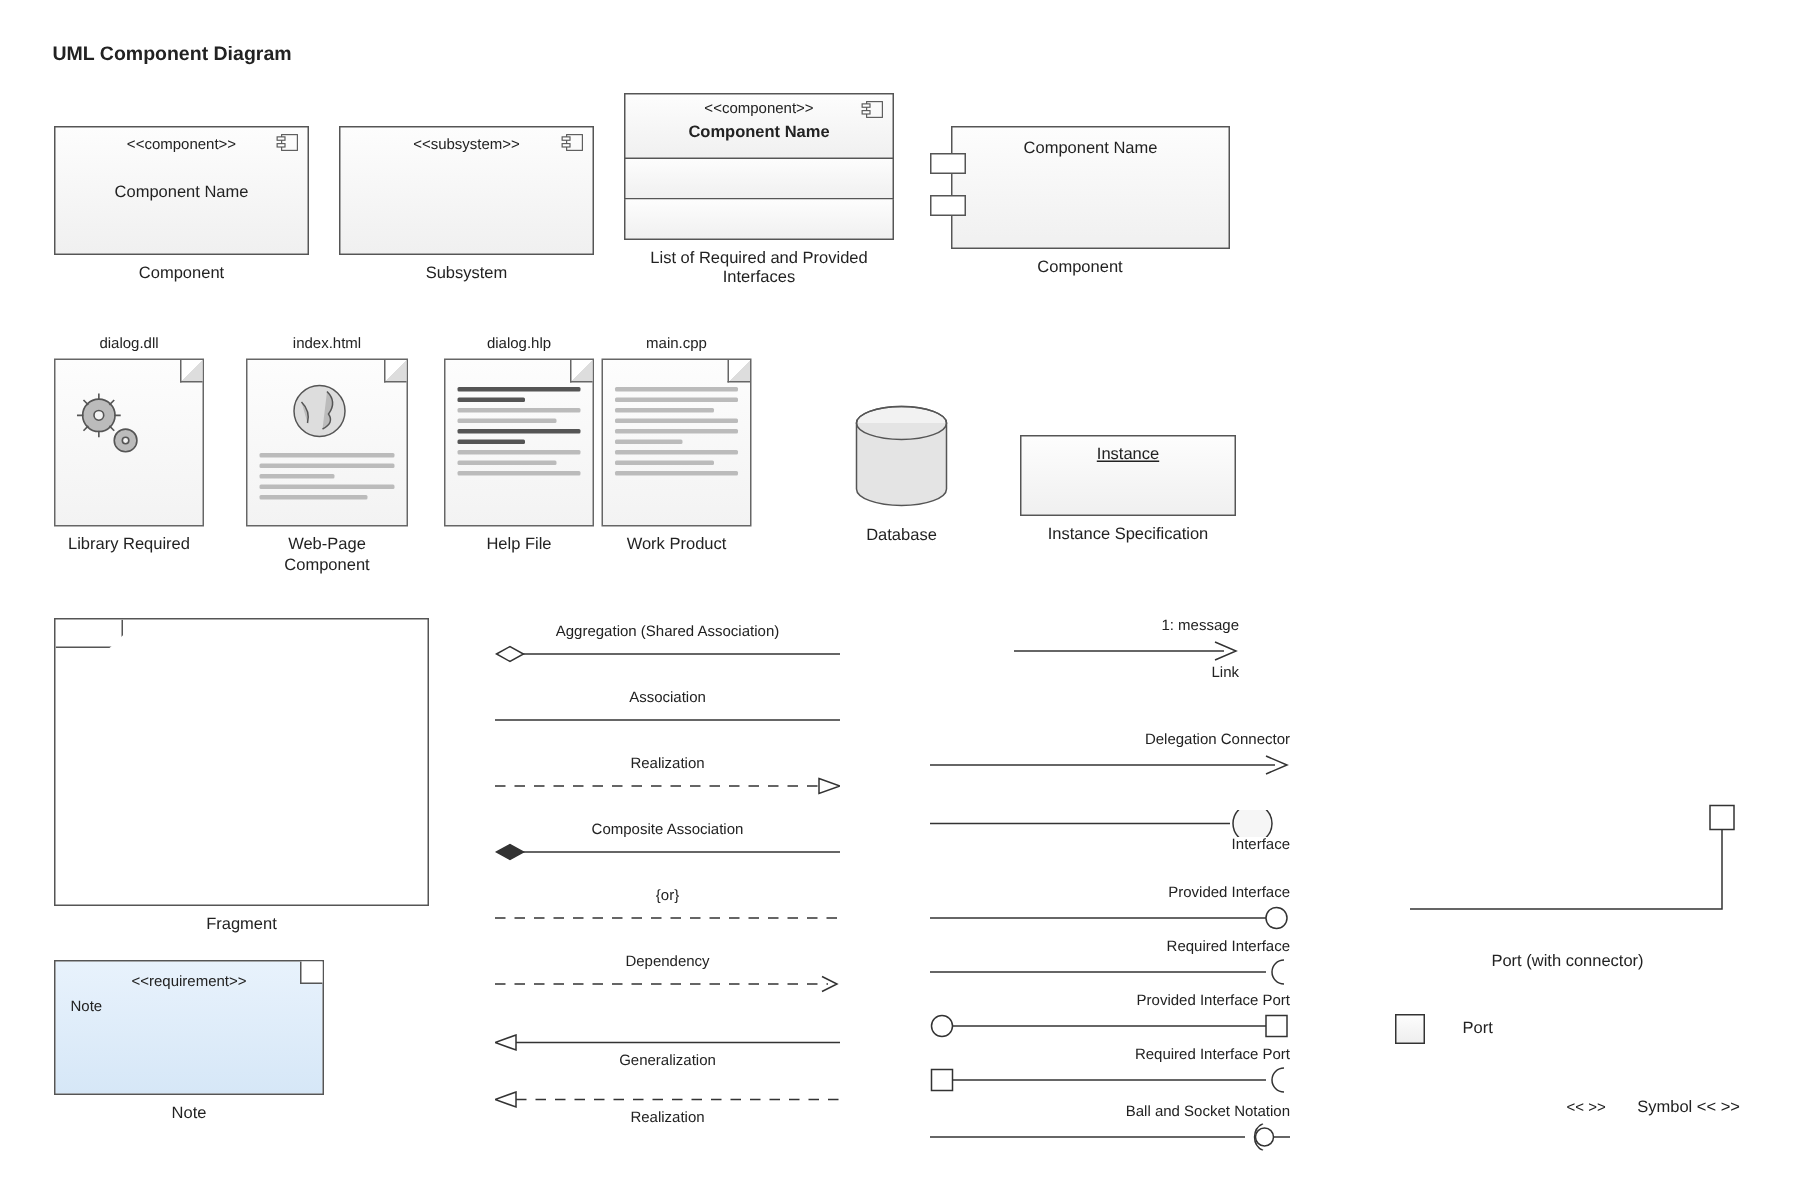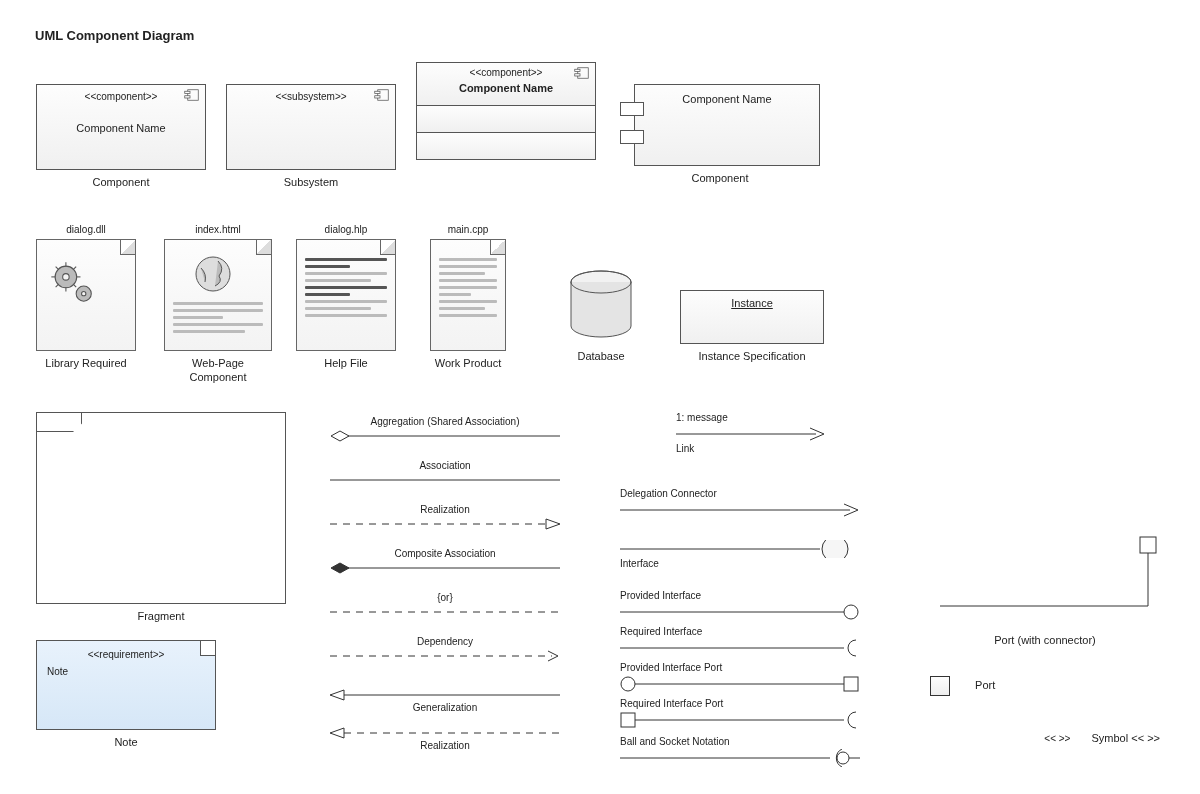--- a/index.html
+++ b/index.html
@@ -32,21 +32,21 @@
   .frag::before{content:"";position:absolute;left:0;top:0;width:44px;height:18px;
      border-right:1px solid #555;border-bottom:1px solid #555;
      clip-path:polygon(0 0,100% 0,100% 55%,80% 100%,0 100%)}
   .note{position:relative;border:1px solid #555;background:linear-gradient(#e8f2fc,#d6e7f7)}
   .note::after{content:"";position:absolute;top:0;right:0;width:14px;height:14px;
      background:#fff;border-left:1px solid #555;border-bottom:1px solid #555}
   .relRow{position:absolute;left:330px;width:230px}
   .relRow .cap{text-align:center;font-size:10px;margin-bottom:2px}
   .relRow svg{width:230px;height:14px;display:block}
   .rRow{position:absolute;left:620px;width:240px}
-  .rRow .cap{text-align:left;font-size:10px;margin-bottom:2px}
+  .rRow .cap{text-align:right;font-size:10px;margin-bottom:2px}
   .rRow svg{width:240px;height:18px;display:block}
   .portRow{position:absolute;left:930px;width:230px;text-align:center}
 </style>
 </head>
 <body>
 
 <div class="title">UML Component Diagram</div>
 
 <div class="cell" style="left:36px;top:84px;width:170px">
   <div class="box" style="height:84px">
@@ -84,20 +84,21 @@
           <rect x="5" y="1" width="14" height="14" fill="none" stroke="#555"></rect>
           <rect x="1" y="3" width="7" height="3" fill="#fff" stroke="#555"></rect>
           <rect x="1" y="9" width="7" height="3" fill="#fff" stroke="#555"></rect>
         </svg>
     </span>
     <div class="stereo" style="padding-top:4px">&lt;&lt;component&gt;&gt;</div>
     <div style="font-weight:bold;padding-top:4px">Component Name</div>
   </div>
   <div class="box" style="height:26px;border-top:none"></div>
   <div class="box" style="height:26px;border-top:none"></div>
+  <div class="lbl" style="line-height:1.2">List of Required and Provided Interfaces</div>
 </div>
 
 <div class="cell" style="left:620px;top:84px;width:200px">
   <div style="position:relative">
     <div class="box" style="height:80px;margin-left:14px">
       <div style="padding-top:8px">Component Name</div>
     </div>
     <div style="position:absolute;left:0;top:18px;width:22px;height:12px;border:1px solid #555;background:#fff"></div>
     <div style="position:absolute;left:0;top:46px;width:22px;height:12px;border:1px solid #555;background:#fff"></div>
   </div>
@@ -165,21 +166,21 @@
         <i></i>
         <i class="sh"></i>
         <i class="g"></i>
         <i class="g md"></i>
         <i class="g"></i>
       </div>
   </div>
   <div class="lbl">Help File</div>
 </div>
 
-<div class="cell" style="left:430px;top:224px;width:76px">
+<div class="cell" style="left:401px;top:224px;width:100px">
   <div class="small" style="margin-bottom:4px">main.cpp</div>
   <div class="page" style="height:110px">
     <div class="fold"></div>
     <div class="fileLines" style="top:14px">
         <i class="g"></i>
         <i class="g"></i>
         <i class="g md"></i>
         <i class="g"></i>
         <i class="g"></i>
         <i class="g sh"></i>

